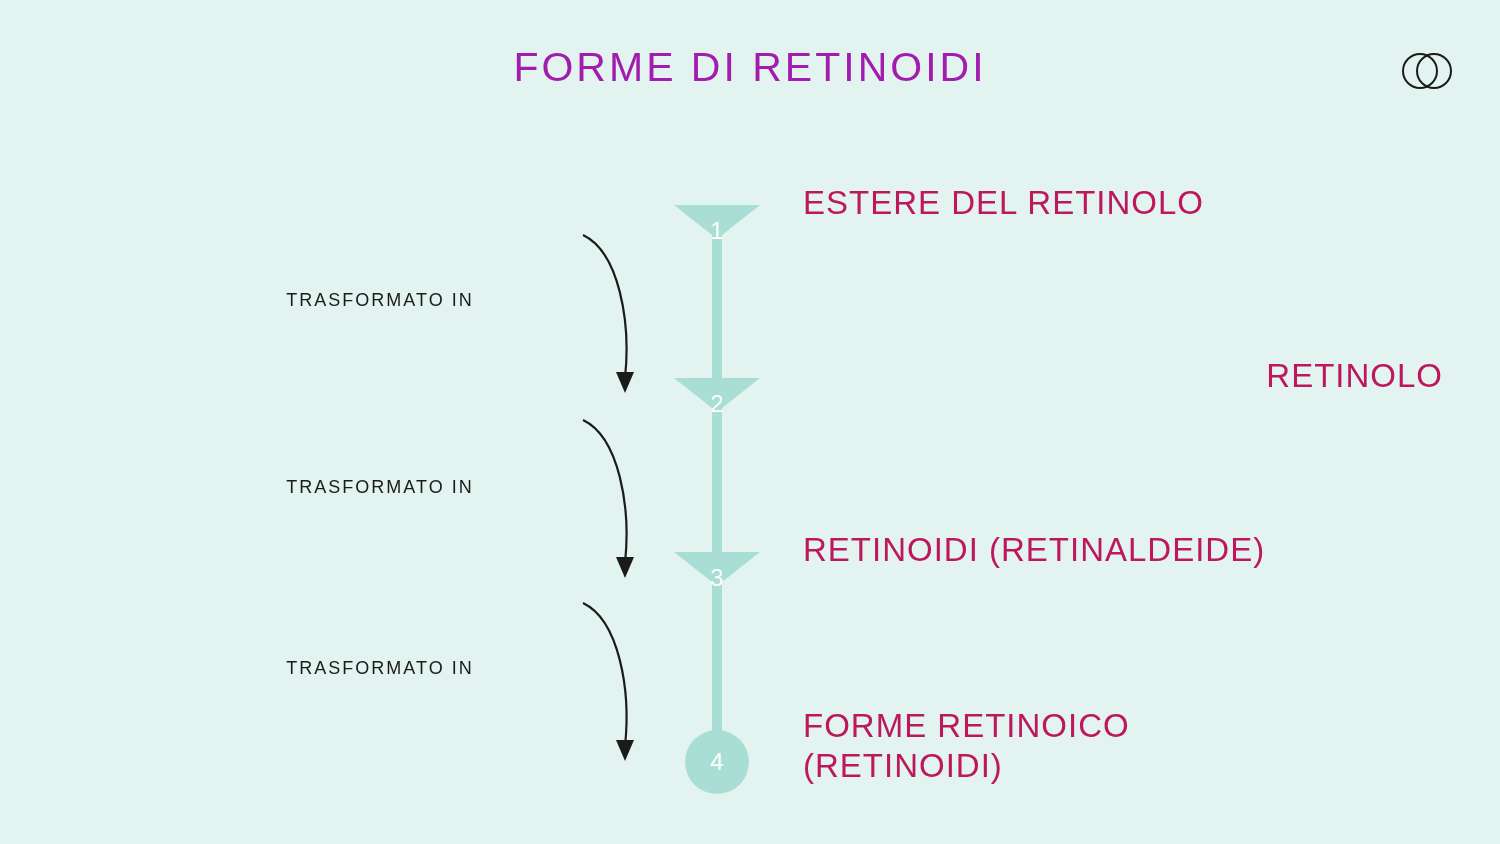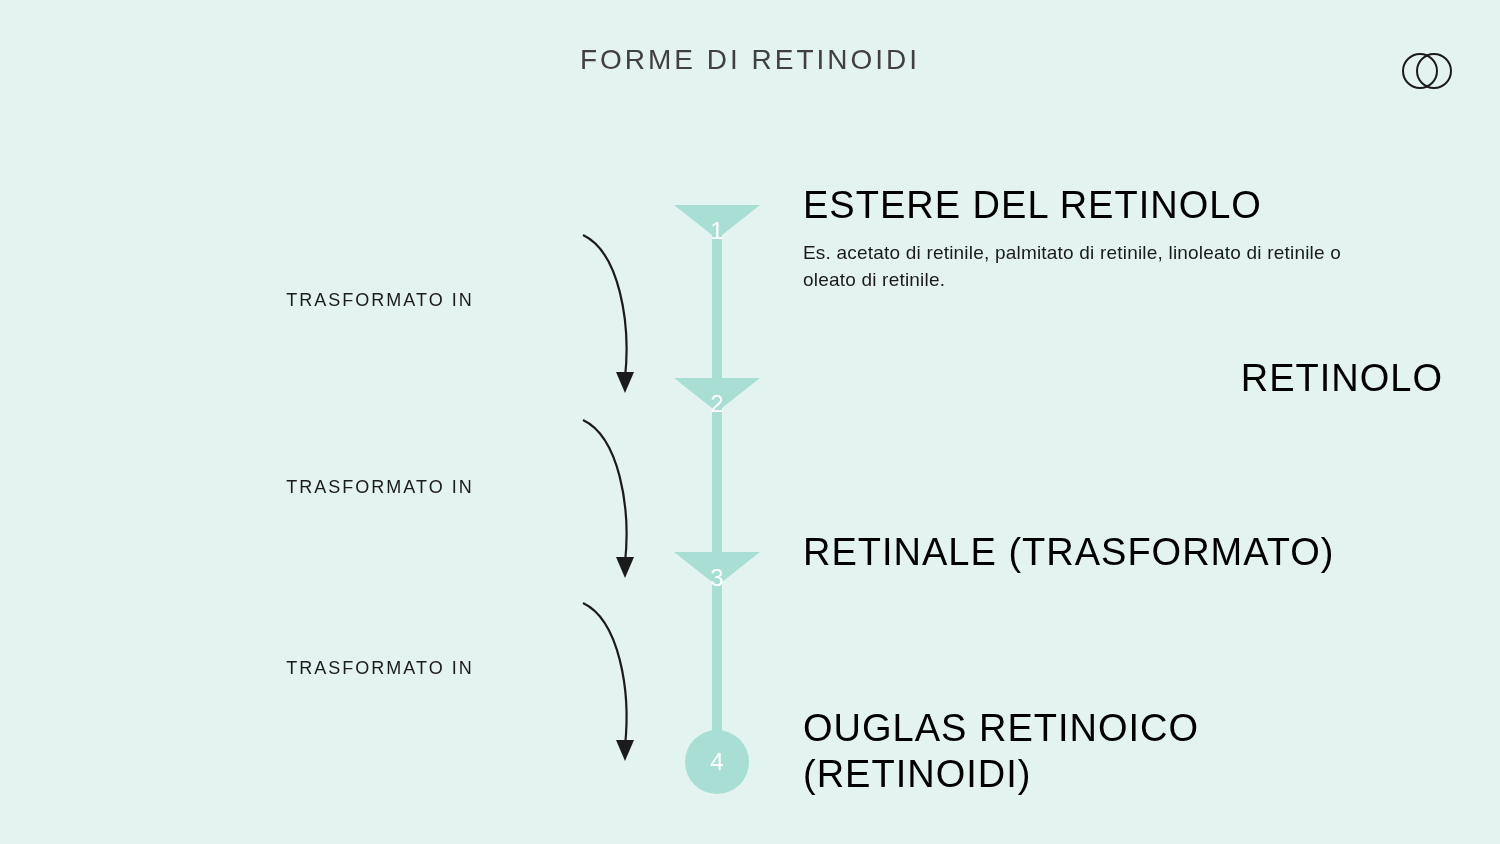--- a/index.html
+++ b/index.html
@@ -21,24 +21,24 @@
     height: 844px;
   }
 
   
   .title {
     position: absolute;
     top: 44px;
     left: 0;
     width: 1500px;
     text-align: center;
-    font-size: 28px;
+    font-size: 41px;
     letter-spacing: 3px;
     font-weight: 400;
-    color: #404040;
+    color: #a21caf;
     white-space: nowrap;
   }
   .brand {
     position: absolute;
     top: 48px;
     right: 48px;
     display: flex;
     align-items: center;
     height: 46px;
   }
@@ -118,23 +118,23 @@
     font-size: 24px;
     line-height: 64px;
   }
 
   .node-text {
     position: absolute;
     left: 803px;
     width: 640px;
   }
   .node-label {
-    font-size: 38px;
+    font-size: 33px;
     letter-spacing: 1px;
-    color: #000000;
+    color: #be185d;
     font-weight: 400;
     white-space: nowrap;
     line-height: 1.2;
   }
   .node-sub {
     margin-top: 10px;
     font-size: 19px;
     line-height: 1.45;
     color: #1b1b1b;
     letter-spacing: 0.2px;
@@ -182,21 +182,20 @@
 
   <div class="node" style="top:205px;">
     <div class="marker">
       <svg width="86" height="66" viewBox="0 0 86 66">
         <path d="M0 0 L86 0 L48 30 L43 66 L38 30 Z" fill="#a9ded4"></path>
       </svg>
       <span class="num">1</span>
     </div>
     <div class="node-text" style="top:-22px;">
       <div class="node-label">ESTERE DEL RETINOLO</div>
-      <div class="node-sub">Es. acetato di retinile, palmitato di retinile, linoleato di retinile o oleato di retinile.</div>
     </div>
   </div>
 
   <div class="transform" style="top:230px;">
     <div class="tlabel" style="top:60px;">TRASFORMATO IN</div>
     <div class="arrow">
       <svg width="70" height="175" viewBox="0 0 70 175">
         <path d="M8 5 C44 22, 56 92, 50 148" stroke="#1b1b1b" stroke-width="2.2" fill="none"></path>
         <path d="M50 163 L41 142 L59 142 Z" fill="#1b1b1b"></path>
       </svg>
@@ -226,37 +225,37 @@
   </div>
 
   <div class="node" style="top:552px;">
     <div class="marker">
       <svg width="86" height="66" viewBox="0 0 86 66">
         <path d="M0 0 L86 0 L48 30 L43 66 L38 30 Z" fill="#a9ded4"></path>
       </svg>
       <span class="num">3</span>
     </div>
     <div class="node-text" style="top:-22px;">
-      <div class="node-label">RETINALE (TRASFORMATO)</div>
+      <div class="node-label">RETINOIDI (RETINALDEIDE)</div>
     </div>
   </div>
 
   <div class="transform" style="top:598px;">
     <div class="tlabel" style="top:60px;">TRASFORMATO IN</div>
     <div class="arrow">
       <svg width="70" height="175" viewBox="0 0 70 175">
         <path d="M8 5 C44 22, 56 92, 50 148" stroke="#1b1b1b" stroke-width="2.2" fill="none"></path>
         <path d="M50 163 L41 142 L59 142 Z" fill="#1b1b1b"></path>
       </svg>
     </div>
   </div>
 
   <div class="node" style="top:730px;">
     <div class="marker circle">
       <span class="num">4</span>
     </div>
     <div class="node-text" style="top:-24px;">
-      <div class="node-label">OUGLAS RETINOICO</div>
+      <div class="node-label">FORME RETINOICO</div>
       <div class="node-label">(RETINOIDI)</div>
     </div>
   </div>
 
 </div>
 
 </body></html>

